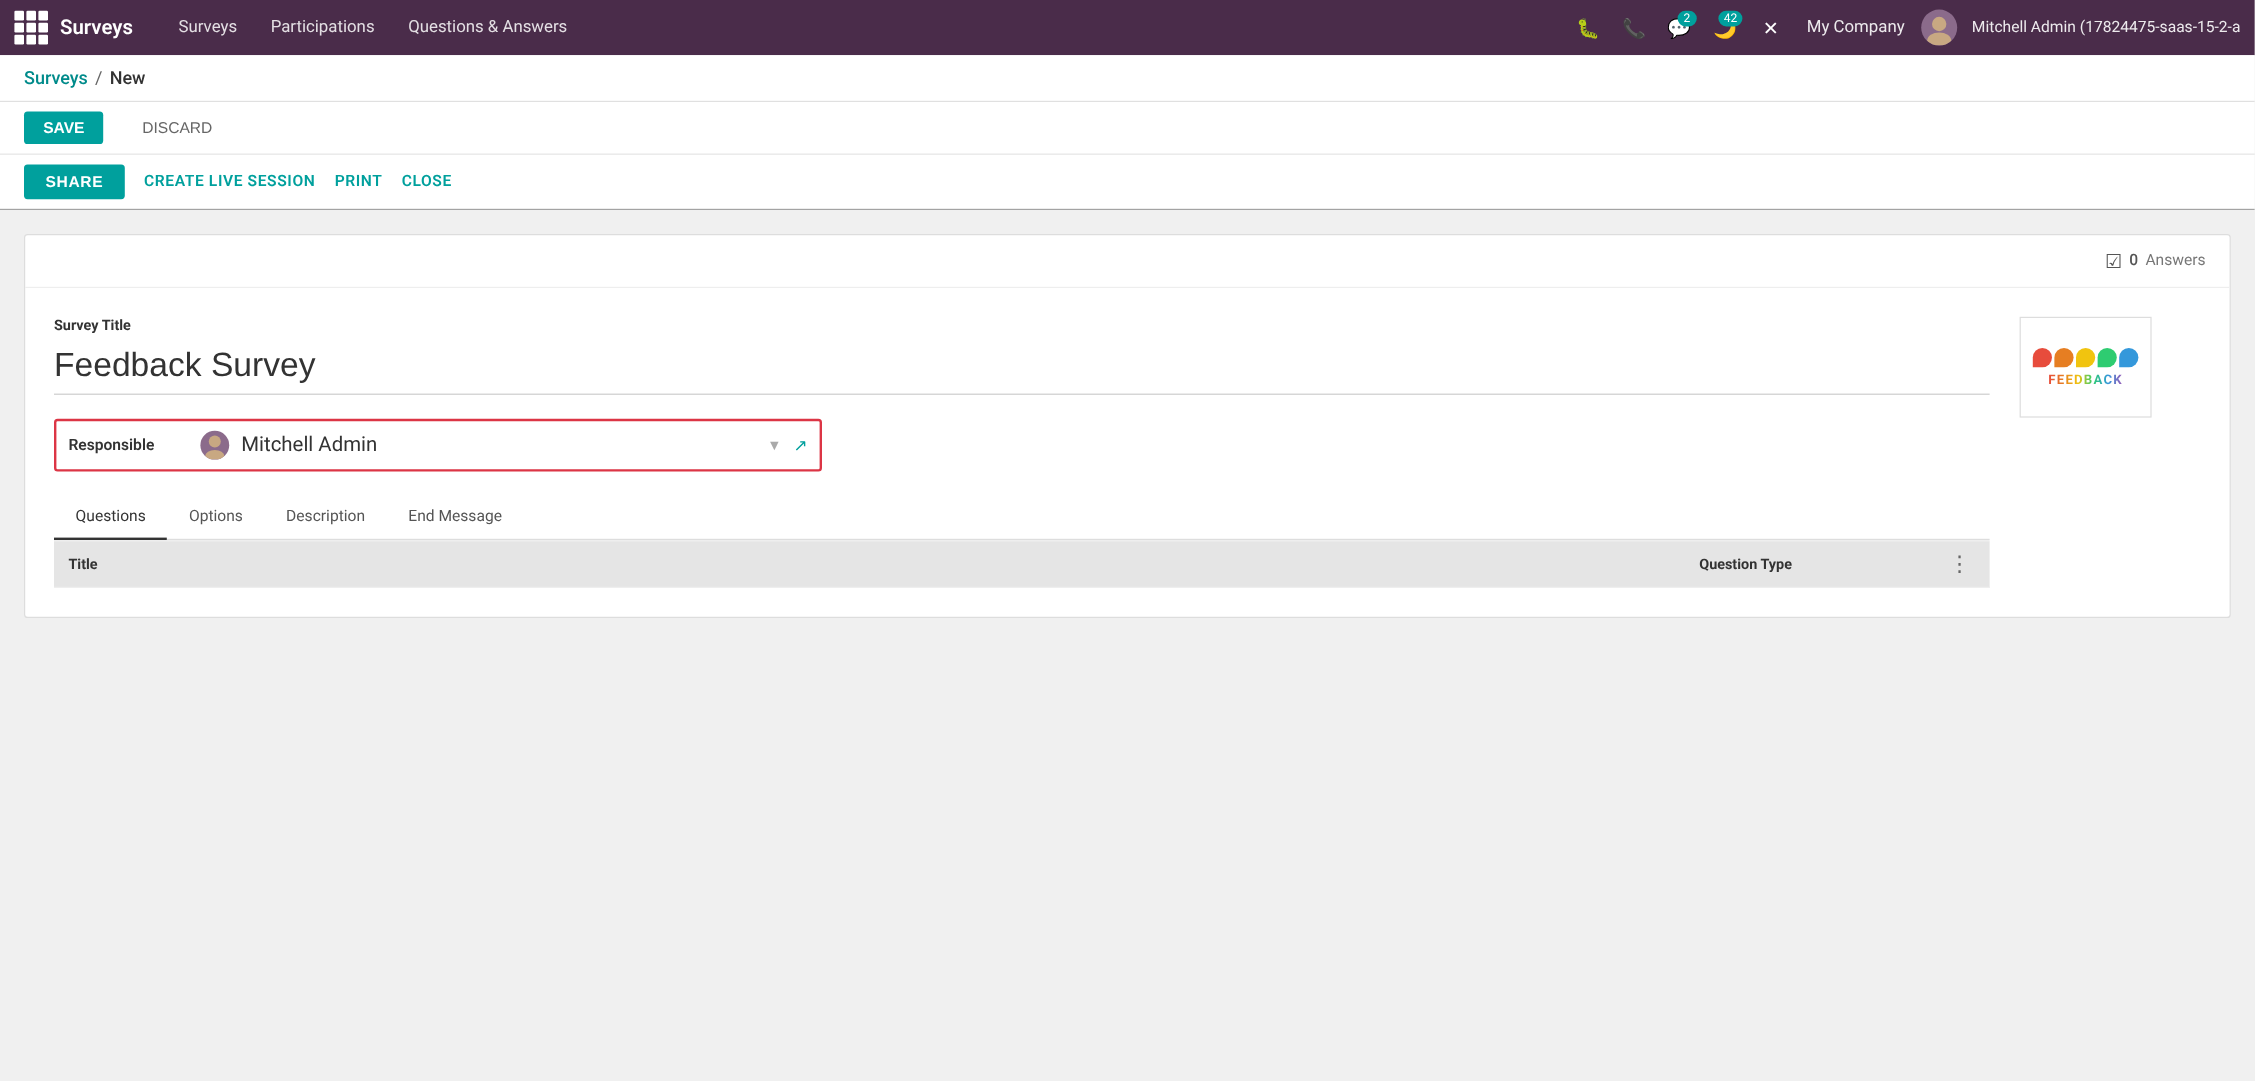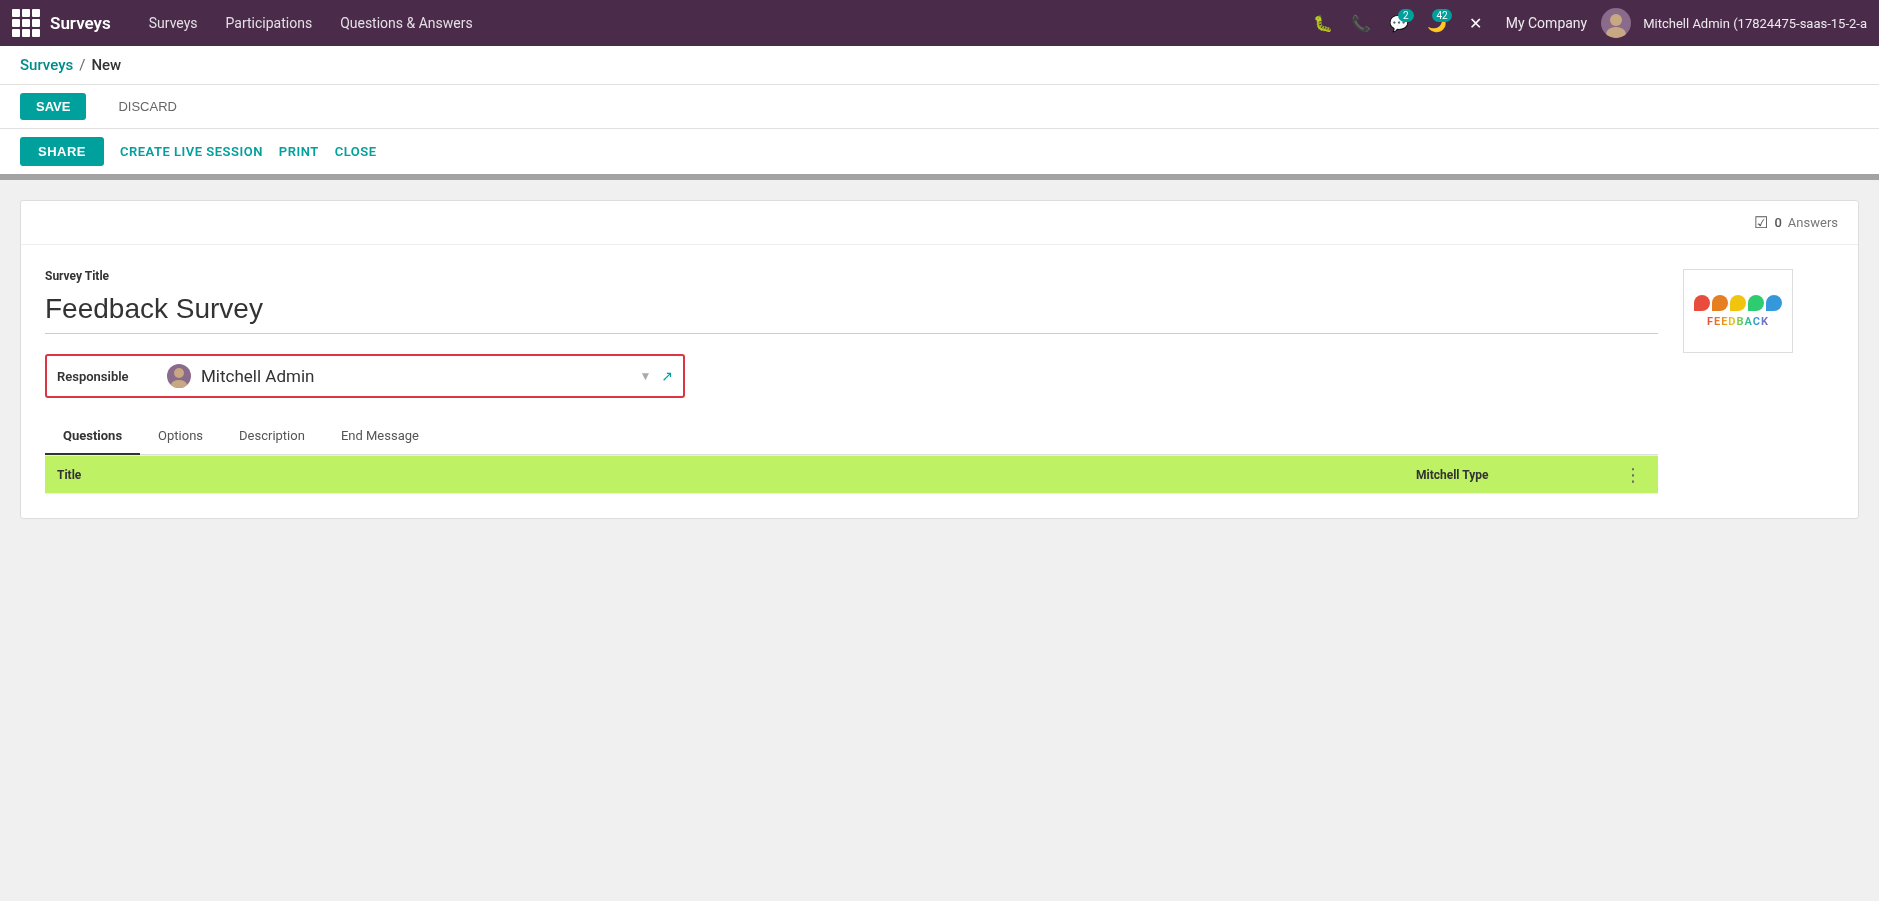--- a/index.html
+++ b/index.html
@@ -160,21 +160,21 @@
       padding: 6px 10px;
     }
 
     
     .share-bar {
       background: white;
       padding: 8px 20px;
       display: flex;
       align-items: center;
       gap: 16px;
-      border-bottom: 6px solid #a3a3a3;
+      border-bottom: 1px solid #a3a3a3;
     }
     .btn-share {
       background: #00a09d;
       color: white;
       border: none;
       padding: 7px 18px;
       font-size: 13px;
       font-weight: 700;
       cursor: pointer;
       border-radius: 3px;
@@ -318,34 +318,34 @@
     .tab {
       padding: 10px 18px;
       font-size: 13px;
       cursor: pointer;
       color: #555;
       border-bottom: 2px solid transparent;
       margin-bottom: -1px;
     }
     .tab.active {
       color: #333;
-      font-weight: 700;
+      font-weight: 400;
       border-bottom: 2px solid #333;
       background: white;
     }
 
     
     .questions-table {
       width: 100%;
       border-top: 1px solid #eee;
     }
     .table-header {
       display: flex;
       padding: 8px 12px;
-      background: #bef264;
+      background: #e5e5e5;
       border-bottom: 1px solid #eee;
       align-items: center;
     }
     .col-title {
       flex: 1;
       font-size: 12px;
       font-weight: 700;
       color: #333;
     }
     .col-qtype {
@@ -510,21 +510,21 @@
           <div class="tab active">Questions</div>
           <div class="tab">Options</div>
           <div class="tab">Description</div>
           <div class="tab">End Message</div>
         </div>
 
         
         <div class="questions-table">
           <div class="table-header">
             <span class="col-title">Title</span>
-            <span class="col-qtype">Mitchell Type</span>
+            <span class="col-qtype">Question Type</span>
             <span class="col-actions">
               <span class="three-dot">⋮</span>
             </span>
           </div>
         </div>
 
       </div>
 
       <div class="form-side">
         <div class="feedback-logo">

